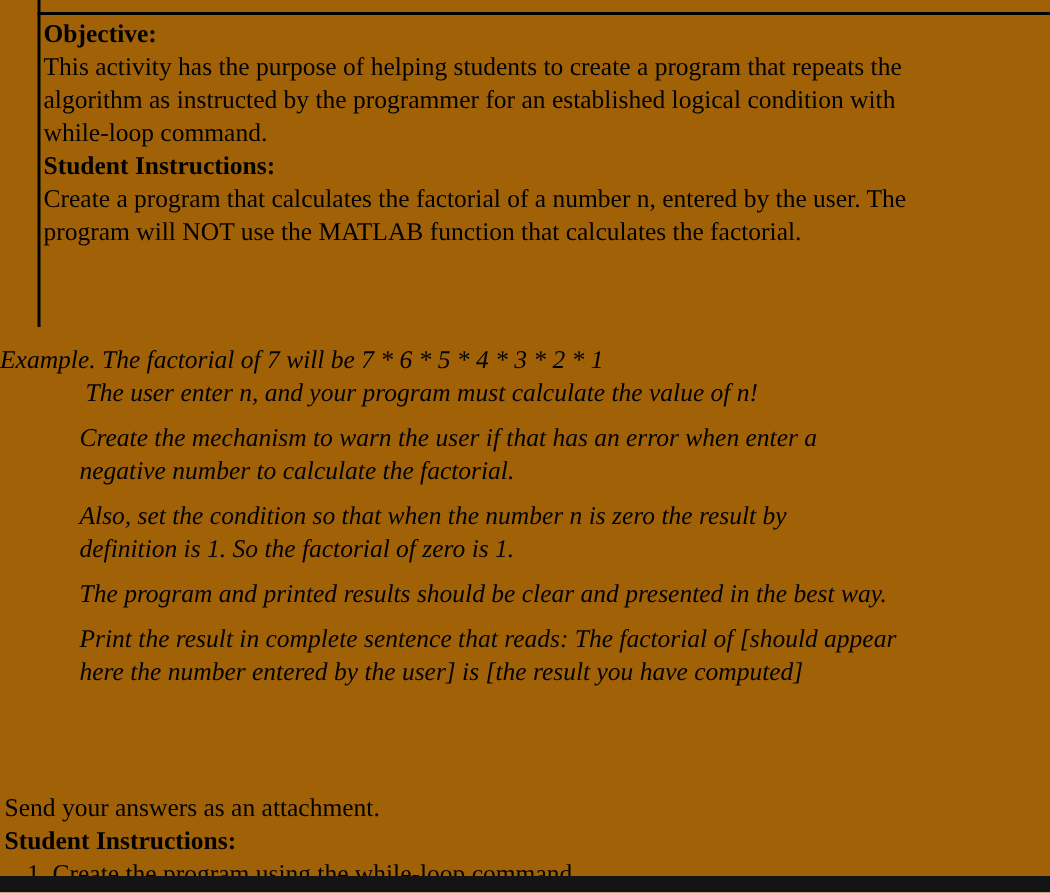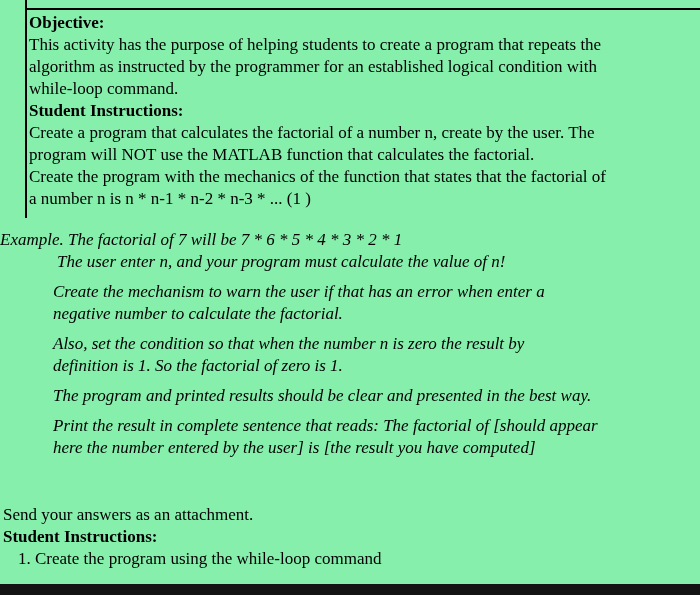--- a/index.html
+++ b/index.html
@@ -5,21 +5,21 @@
   * { box-sizing: border-box; }
   html, body {
     margin: 0;
     padding: 0;
     background: #ffffff;
   }
   .page {
     position: relative;
     width: 700px;
     height: 595px;
-    background: #86efac;
+    background: #a16207;
     font-family: "Liberation Serif", serif;
     font-size: 17px;
     line-height: 22px;
     color: #000000;
     overflow: hidden;
   }
   p {
     margin: 0;
     white-space: pre-line;
   }
@@ -59,21 +59,21 @@
   }
   .indent-sub { padding-left: 57px; }
   .note {
     padding-left: 53px;
     margin-top: 8px;
   }
 
   .footer-block {
     position: absolute;
     left: 3px;
-    top: 504px;
+    top: 528px;
     width: 694px;
   }
   .list-item { padding-left: 15px; }
 
   .bottom-bar {
     position: absolute;
     left: 0;
     bottom: 0;
     width: 700px;
     height: 11px;
@@ -87,24 +87,22 @@
 
   <div class="v-border"></div>
   <div class="h-border"></div>
 
   <div class="cell-block">
     <p class="bold">Objective:</p>
     <p>This activity has the purpose of helping students to create a program that repeats the
 algorithm as instructed by the programmer for an established logical condition with
 while-loop command.</p>
     <p class="bold">Student Instructions:</p>
-    <p>Create a program that calculates the factorial of a number n, create by the user. The
+    <p>Create a program that calculates the factorial of a number n, entered by the user. The
 program will NOT use the MATLAB function that calculates the factorial.</p>
-    <p>Create the program with the mechanics of the function that states that the factorial of
-a number n is n * n-1 * n-2 * n-3 * ... (1 )</p>
   </div>
 
   <div class="example-block">
     <p>Example. The factorial of 7 will be 7 * 6 * 5 * 4 * 3 * 2 * 1</p>
     <p class="indent-sub">The user enter n, and your program must calculate the value of n!</p>
     <p class="note">Create the mechanism to warn the user if that has an error when enter a
 negative number to calculate the factorial.</p>
     <p class="note">Also, set the condition so that when the number n is zero the result by
 definition is 1. So the factorial of zero is 1.</p>
     <p class="note">The program and printed results should be clear and presented in the best way.</p>

